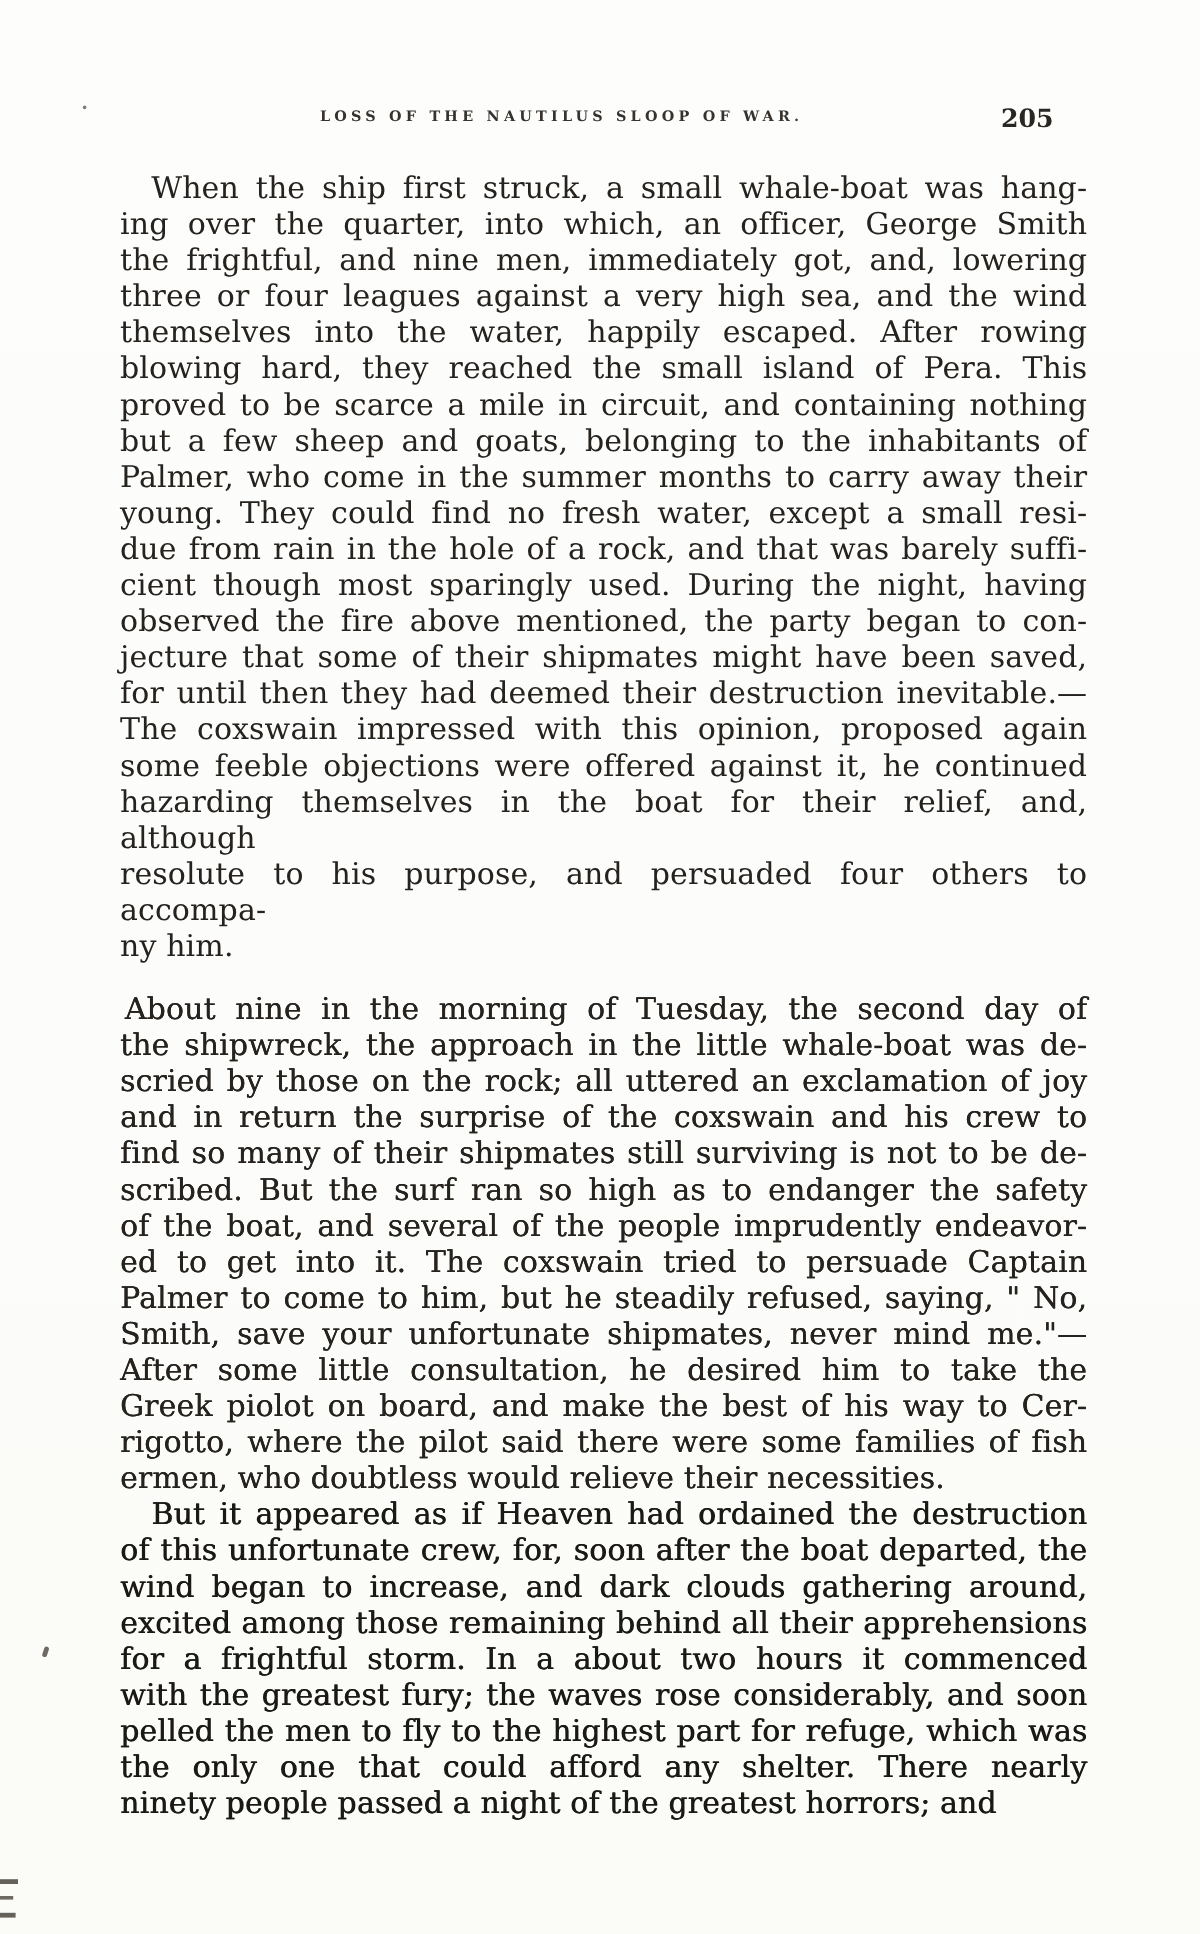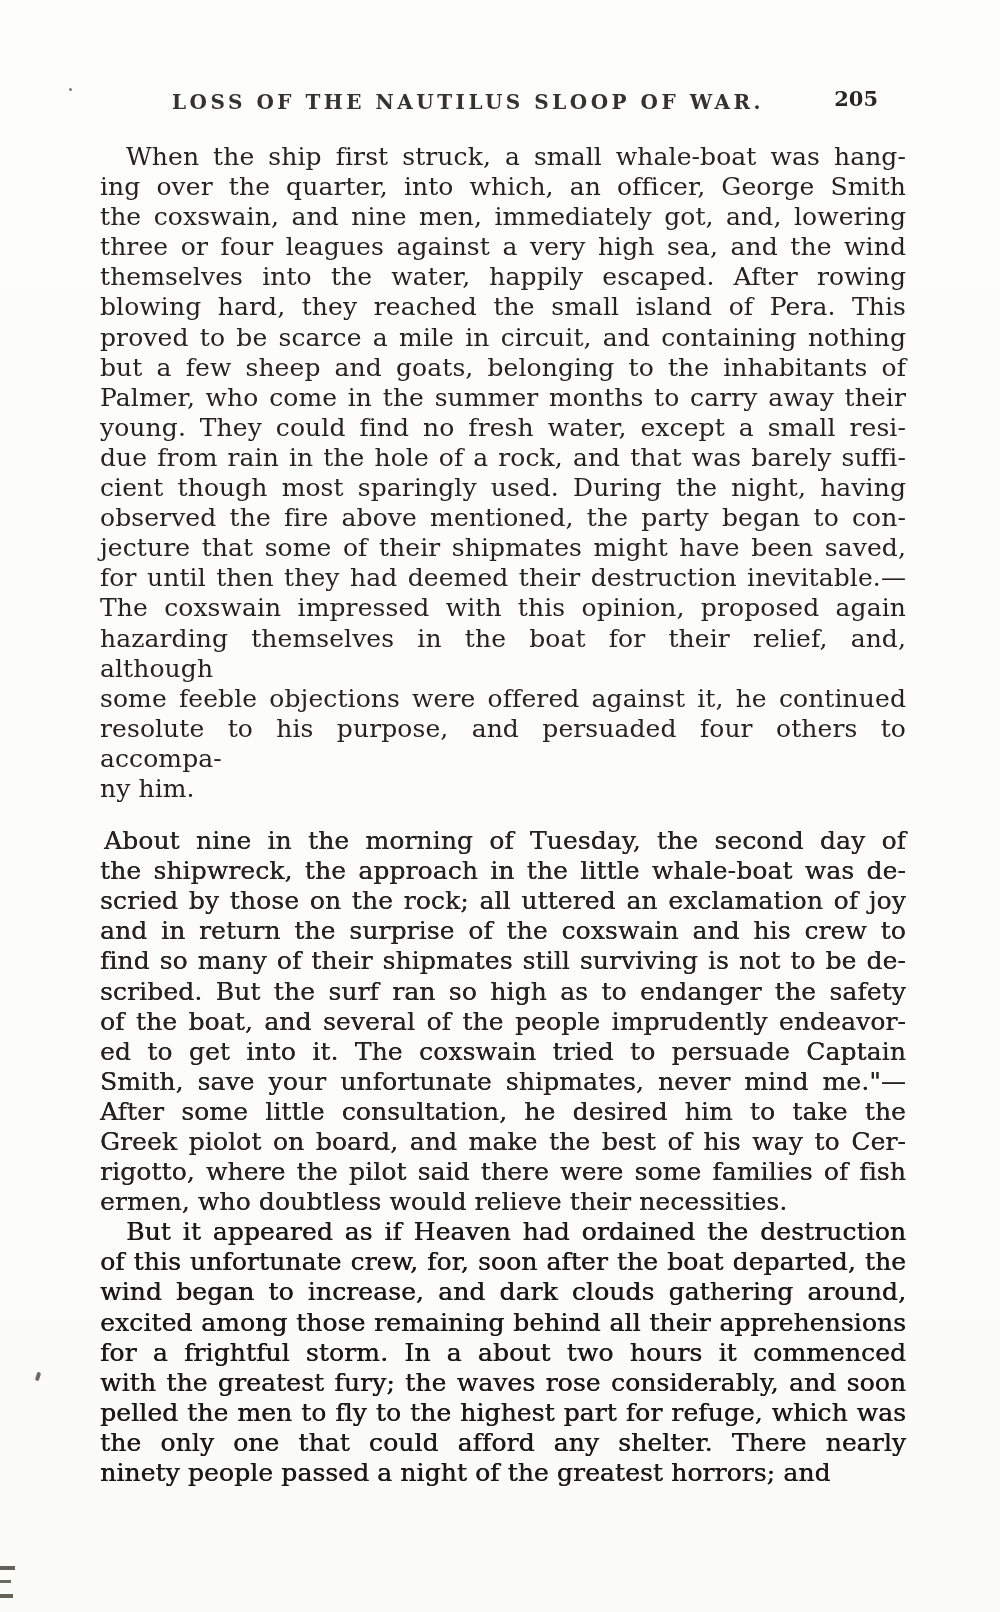--- a/index.html
+++ b/index.html
@@ -17,21 +17,21 @@
     top: 90px;
     left: 100px;
     width: 806px;
     height: 28px;
   }
   .header-title {
     position: absolute;
     left: 0;
     right: 70px;
     text-align: center;
-    font-size: 20px;
+    font-size: 12px;
     font-weight: bold;
     letter-spacing: 3.5px;
     color: #36332e;
     white-space: nowrap;
   }
   .page-number {
     position: absolute;
     right: 28px;
     top: -4px;
     font-size: 21px;
@@ -80,48 +80,49 @@
 
   <div class="header">
     <div class="header-title">LOSS OF THE NAUTILUS SLOOP OF WAR.</div>
     <div class="page-number">205</div>
   </div>
 
   <div class="body-text">
       <div class="paragraph">
         <div class="line first">When the ship first struck, a small whale-boat was hang-</div>
         <div class="line">ing over the quarter, into which, an officer, George Smith</div>
-        <div class="line">the coxswain, and nine men, immediately got, and, lowering</div>
+        <div class="line">the frightful, and nine men, immediately got, and, lowering</div>
         <div class="line">three or four leagues against a very high sea, and the wind</div>
         <div class="line">themselves into the water, happily escaped.  After rowing</div>
         <div class="line">blowing hard, they reached the small island of Pera.  This</div>
         <div class="line">proved to be scarce a mile in circuit, and containing nothing</div>
         <div class="line">but a few sheep and goats, belonging to the inhabitants of</div>
         <div class="line">Palmer, who come in the summer months to carry away their</div>
         <div class="line">young.  They could find no fresh water, except a small resi-</div>
         <div class="line">due from rain in the hole of a rock, and that was barely suffi-</div>
         <div class="line">cient though most sparingly used.  During the night, having</div>
         <div class="line">observed the fire above mentioned, the party began to con-</div>
         <div class="line">jecture that some of their shipmates might have been saved,</div>
         <div class="line">for until then they had deemed their destruction inevitable.—</div>
         <div class="line">The coxswain impressed with this opinion, proposed again</div>
+        <div class="line">some feeble objections were offered against it, he continued</div>
         <div class="line">hazarding themselves in the boat for their relief, and, although</div>
-        <div class="line">some feeble objections were offered against it, he continued</div>
         <div class="line">resolute to his purpose, and persuaded four others to accompa-</div>
         <div class="line last">ny him.</div>
       </div>
       <div class="paragraph">
         <div class="line first">About nine in the morning of Tuesday, the second day of</div>
         <div class="line">the shipwreck, the approach in the little whale-boat was de-</div>
         <div class="line">scried by those on the rock; all uttered an exclamation of joy</div>
         <div class="line">and in return the surprise of the coxswain and his crew to</div>
         <div class="line">find so many of their shipmates still surviving is not to be de-</div>
         <div class="line">scribed.  But the surf ran so high as to endanger the safety</div>
         <div class="line">of the boat, and several of the people imprudently endeavor-</div>
         <div class="line">ed to get into it.  The coxswain tried to persuade Captain</div>
+        <div class="line">Palmer to come to him, but he steadily refused, saying, " No,</div>
         <div class="line">Smith, save your unfortunate shipmates, never mind me."—</div>
         <div class="line">After some little consultation, he desired him to take the</div>
         <div class="line">Greek piolot on board, and make the best of his way to Cer-</div>
         <div class="line">rigotto, where the pilot said there were some families of fish</div>
         <div class="line last">ermen, who doubtless would relieve their necessities.</div>
       </div>
       <div class="paragraph">
         <div class="line first">But it appeared as if Heaven had ordained the destruction</div>
         <div class="line">of this unfortunate crew, for, soon after the boat departed, the</div>
         <div class="line">wind began to increase, and dark clouds gathering around,</div>

